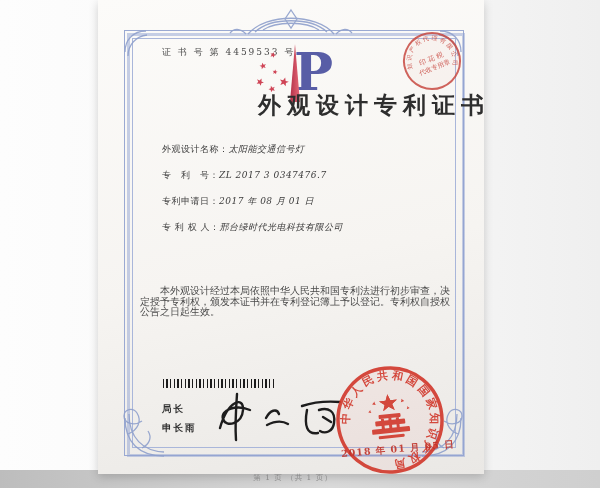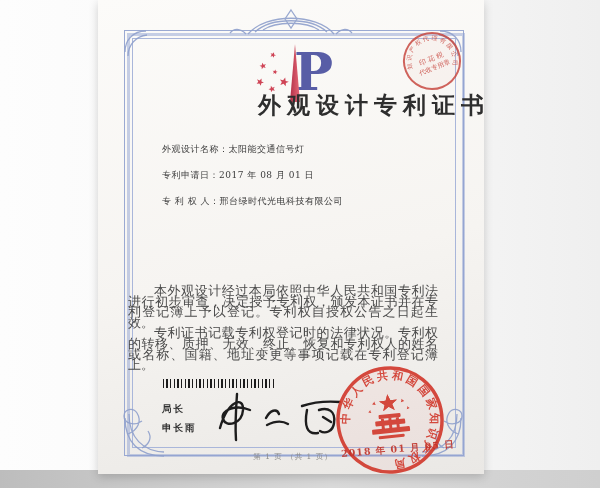--- a/index.html
+++ b/index.html
@@ -37,24 +37,24 @@
   .stamp-top{position:absolute;left:302px;top:29px;transform:rotate(-22deg);opacity:.85;}
   .title{
     position:absolute;left:26px;top:90px;width:366px;margin:0;
     text-align:right;font-size:23px;font-weight:bold;letter-spacing:6px;
     color:#2e2e2e;font-family:"DejaVu Serif","Liberation Serif",serif;
   }
   .fields{position:absolute;left:64px;top:143px;width:280px;}
   .frow{height:26px;font-size:9px;color:#3f3f3f;
         font-family:"DejaVu Serif","Liberation Serif",serif;letter-spacing:.5px;}
   .frow .flabel{color:#3f3f3f;}
-  .frow .fvalue{color:#3a3a3a;}
+  .frow .fvalue{color:#3a3a3a;font-style:italic;}
   .bodytext{
-    position:absolute;left:30px;top:286px;width:310px;
-    font-size:13px;line-height:10.6px;color:#4a4a4a;text-align:justify;
+    position:absolute;left:42px;top:286px;width:310px;
+    font-size:10px;line-height:10.6px;color:#4a4a4a;text-align:justify;
     font-family:"DejaVu Serif","Liberation Serif",serif;
   }
   .bodytext p{margin:0;text-indent:2em;}
   .barcode{
     position:absolute;left:65px;top:379px;width:113px;height:9px;
     background:repeating-linear-gradient(90deg,
       #1c1c1c 0 1.5px,transparent 1.5px 3px,
       #1c1c1c 3px 5.5px,transparent 5.5px 7px,
       #1c1c1c 7px 8px,transparent 8px 11px);
   }
@@ -64,21 +64,21 @@
   .signer div{margin-bottom:6px;}
   .signature{position:absolute;left:108px;top:388px;}
   .seal{position:absolute;left:232px;top:360px;transform:rotate(-6deg);opacity:.93;z-index:5;}
   .seal-date{
     position:absolute;left:243px;top:443px;z-index:6;
     color:#c0332a;font-size:9.5px;font-weight:bold;letter-spacing:1px;
     transform:rotate(-5deg);opacity:.9;
     font-family:"DejaVu Serif","Liberation Serif",serif;
   }
   .footer{
-    position:absolute;left:26px;top:452px;width:338px;text-align:center;
+    position:absolute;left:26px;top:473px;width:338px;text-align:center;
     font-size:7.5px;color:#8a8a8a;letter-spacing:1px;
     font-family:"DejaVu Serif","Liberation Serif",serif;
   }
 </style>
 </head>
 <body>
 
 <div class="stage">
   <div class="photo-bottom"></div>
 
@@ -105,20 +105,21 @@
         <path d="M30,434 C40,430 44,421 39,413 C35,407 26,409 26,416 C26,424 37,426 44,421"></path>
         <path d="M44,448 C52,444 54,437 50,431"></path>
 
         <path d="M363,418 C363,442 349,456 324,456"></path>
         <path d="M359,414 C359,438 345,451 324,452"></path>
         <path d="M360,434 C350,430 346,421 351,413 C355,407 364,409 364,416 C364,424 353,426 346,421"></path>
         <path d="M346,448 C338,444 336,437 340,431"></path>
       </g>
     </svg>
 
+    <div class="cert-no">证 书 号 第 4459533 号</div>
 
     <svg class="logo" width="96" height="66" viewBox="0 0 96 66">
       <defs>
         <path id="star" d="M0,-4.2 L1.2,-1.3 4.2,-1.3 1.9,0.5 2.5,3.4 0,1.7 -2.5,3.4 -1.9,0.5 -4.2,-1.3 -1.2,-1.3 Z"></path>
         <linearGradient id="wg" x1="0" y1="0" x2="1" y2="0">
           <stop offset="0" stop-color="#b23048"></stop>
             <stop offset="1" stop-color="#e86a78"></stop>
         </linearGradient>
       </defs>
       <g fill="#cf4456">
@@ -145,30 +146,32 @@
       <text x="0" y="9" text-anchor="middle" font-size="6.5" fill="#c84a42">代收专用章</text>
     </svg>
 
     <h1 class="title">外观设计专利证书</h1>
 
     <div class="fields">
       <div class="frow">
         <span class="flabel">外观设计名称：</span><span class="fvalue">太阳能交通信号灯</span>
       </div>
       <div class="frow">
+        <span class="flabel">专　利　号：</span><span class="fvalue">ZL 2017 3 0347476.7</span>
+      </div>
+      <div class="frow">
         <span class="flabel">专利申请日：</span><span class="fvalue">2017 年 08 月 01 日</span>
       </div>
       <div class="frow">
         <span class="flabel">专 利 权 人：</span><span class="fvalue">邢台绿时代光电科技有限公司</span>
       </div>
     </div>
 
     <div class="bodytext">
       <p>本外观设计经过本局依照中华人民共和国专利法进行初步审查，决定授予专利权，颁发本证书并在专利登记簿上予以登记。专利权自授权公告之日起生效。</p>
-      <p>专利证书记载专利权登记时的法律状况。专利权的转移、质押、无效、终止、恢复和专利权人的姓名或名称、国籍、地址变更等事项记载在专利登记簿上。</p>
     </div>
 
     <div class="barcode"></div>
 
     <div class="signer">
       <div>局长</div>
       <div>申长雨</div>
     </div>
 
     <svg class="signature" width="150" height="56" viewBox="0 0 150 56">

